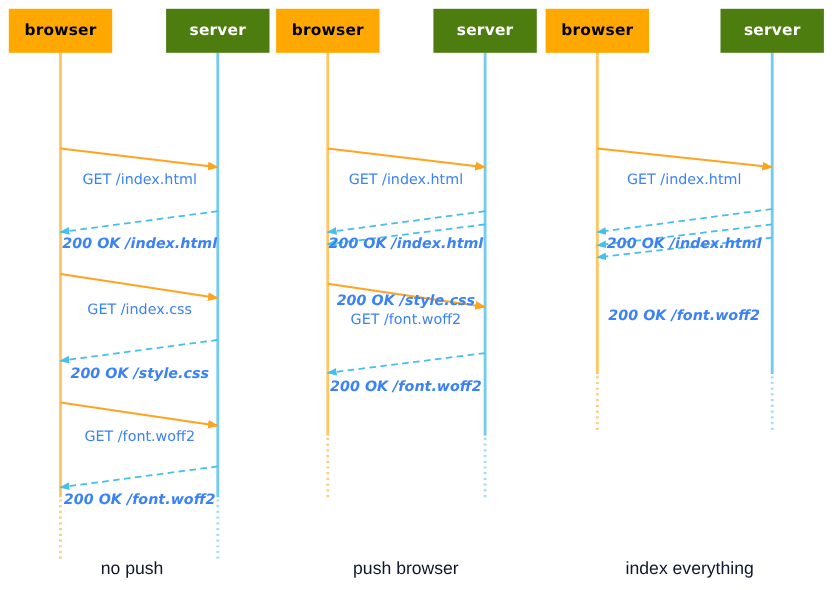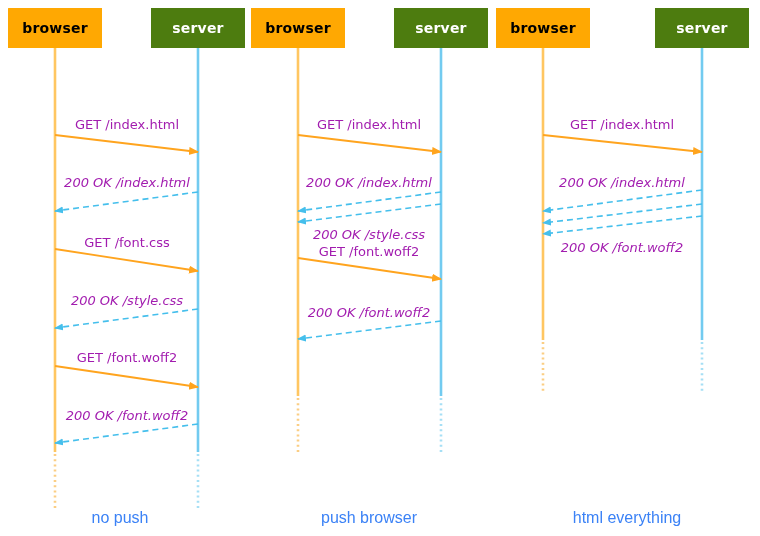--- a/index.html
+++ b/index.html
@@ -25,30 +25,31 @@
     font: bold 14px "DejaVu Sans", sans-serif;
     letter-spacing: 0.2px;
   }
   .actor.browser { background: #FFA802; color: #000000; }
   .actor.server  { background: #4d7c0f; color: #ffffff; }
 
   .msg {
     position: absolute;
     transform: translate(-50%, -50%);
     font: 13px "DejaVu Sans", sans-serif;
-    color: #a21caf;
+    color: #3b82f6;
     white-space: nowrap;
+    margin-top: 40px;
   }
-  .msg.resp { font-style: italic; }
+  .msg.resp { font-style: italic; font-weight: bold; }
 
   .caption {
     position: absolute;
     transform: translate(-50%, -50%);
     font: 16px "Liberation Sans", sans-serif;
-    color: #3b82f6;
+    color: #0f172a;
     white-space: nowrap;
   }
 
   .ll-o  { stroke: #FFC661; stroke-width: 2.6; }
   .ll-od { stroke: #FBCE84; stroke-width: 2.6; stroke-dasharray: 2 3.2; }
   .ll-b  { stroke: #72CBF0; stroke-width: 2.6; }
   .ll-bd { stroke: #A6DFF5; stroke-width: 2.6; stroke-dasharray: 2 3.2; }
   .req   { stroke: #FFA41E; stroke-width: 1.8; }
   .resp  { stroke: #45BFEC; stroke-width: 1.6; stroke-dasharray: 6 4; }
 </style>
@@ -98,35 +99,35 @@
     <line class="req" x1="543" y1="135" x2="702" y2="152" marker-end="url(#ah-o)"></line>
     <line class="resp" x1="702" y1="190" x2="543" y2="211" marker-end="url(#ah-b)"></line>
     <line class="resp" x1="702" y1="204" x2="543" y2="223" marker-end="url(#ah-b)"></line>
     <line class="resp" x1="702" y1="216" x2="543" y2="234" marker-end="url(#ah-b)"></line>
   </svg>
 
   <div class="actor browser" style="left:8px">browser</div>
   <div class="actor server" style="left:151px">server</div>
   <div class="msg" style="left:127px; top:124px">GET /index.html</div>
   <div class="msg resp" style="left:127px; top:182px">200 OK /index.html</div>
-  <div class="msg" style="left:127px; top:242px">GET /font.css</div>
+  <div class="msg" style="left:127px; top:242px">GET /index.css</div>
   <div class="msg resp" style="left:127px; top:300px">200 OK /style.css</div>
   <div class="msg" style="left:127px; top:357px">GET /font.woff2</div>
   <div class="msg resp" style="left:127px; top:415px">200 OK /font.woff2</div>
   <div class="caption" style="left:120px; top:518px">no push</div>
 
   <div class="actor browser" style="left:251px">browser</div>
   <div class="actor server" style="left:394px">server</div>
   <div class="msg" style="left:369px; top:124px">GET /index.html</div>
   <div class="msg resp" style="left:369px; top:182px">200 OK /index.html</div>
   <div class="msg resp" style="left:369px; top:234px">200 OK /style.css</div>
   <div class="msg" style="left:369px; top:251px">GET /font.woff2</div>
   <div class="msg resp" style="left:369px; top:312px">200 OK /font.woff2</div>
   <div class="caption" style="left:369px; top:518px">push browser</div>
 
   <div class="actor browser" style="left:496px">browser</div>
   <div class="actor server" style="left:655px">server</div>
   <div class="msg" style="left:622px; top:124px">GET /index.html</div>
   <div class="msg resp" style="left:622px; top:182px">200 OK /index.html</div>
   <div class="msg resp" style="left:622px; top:247px">200 OK /font.woff2</div>
-  <div class="caption" style="left:627px; top:518px">html everything</div>
+  <div class="caption" style="left:627px; top:518px">index everything</div>
 
 </div>
 
 </body></html>

